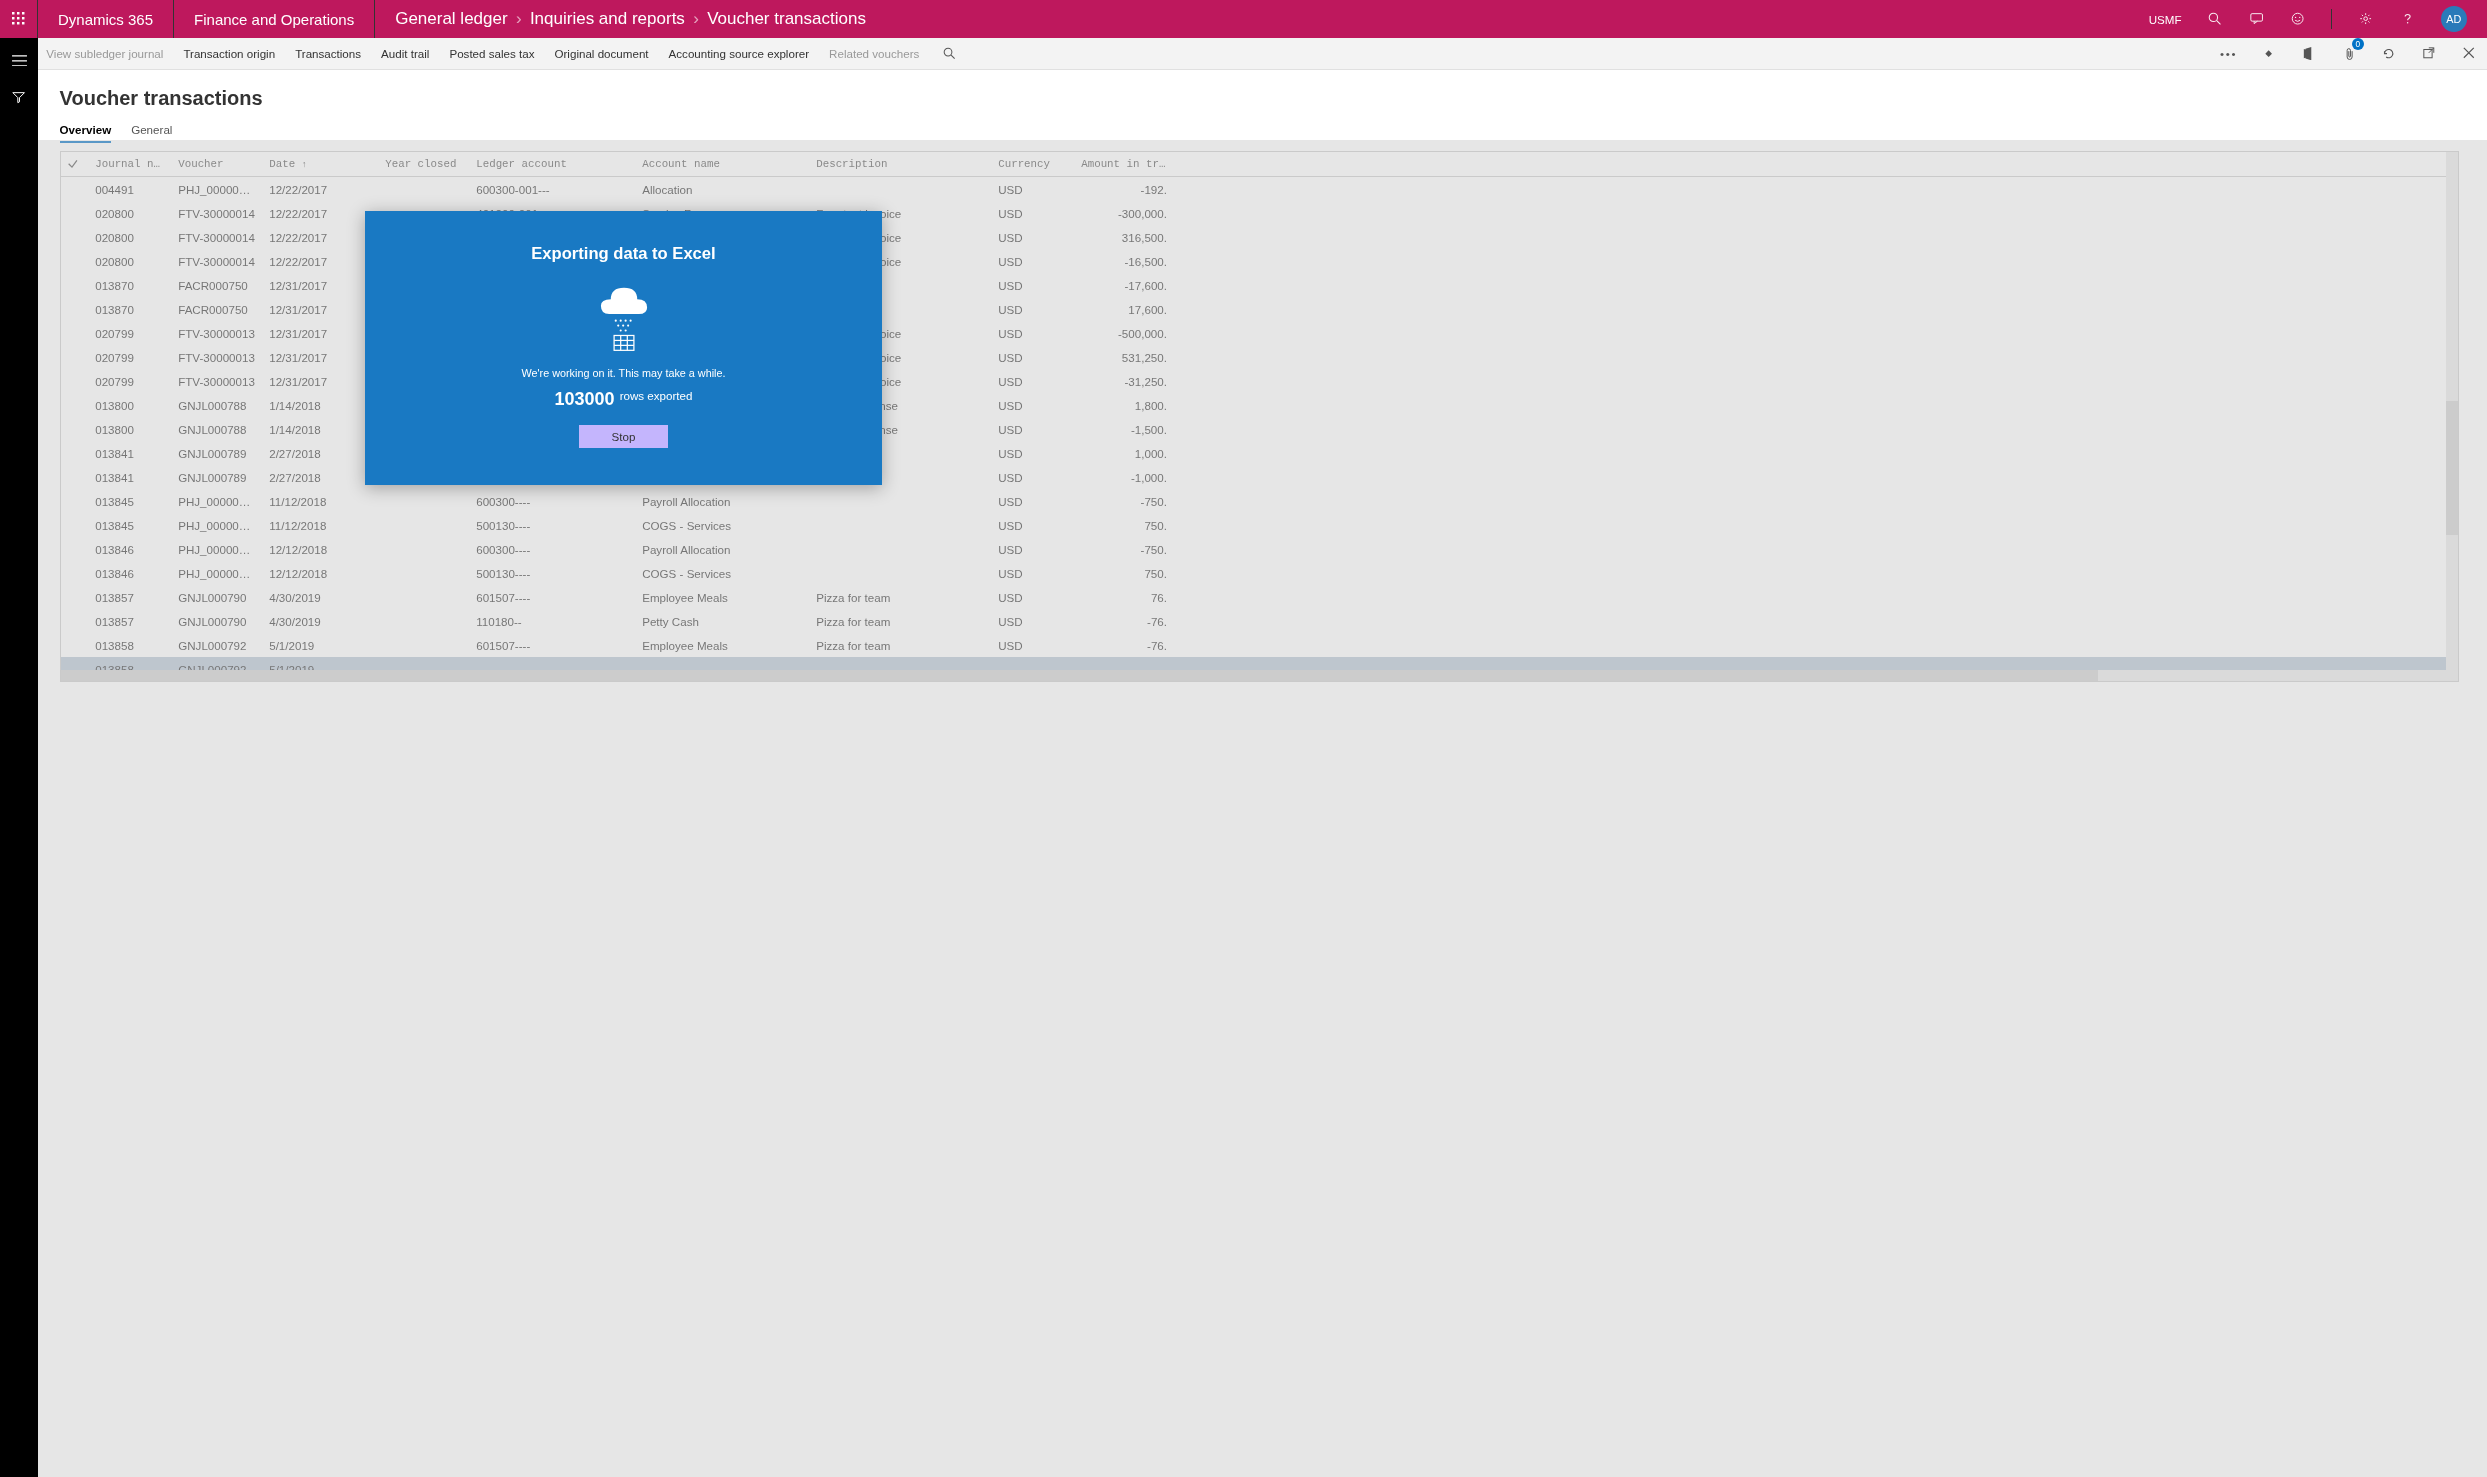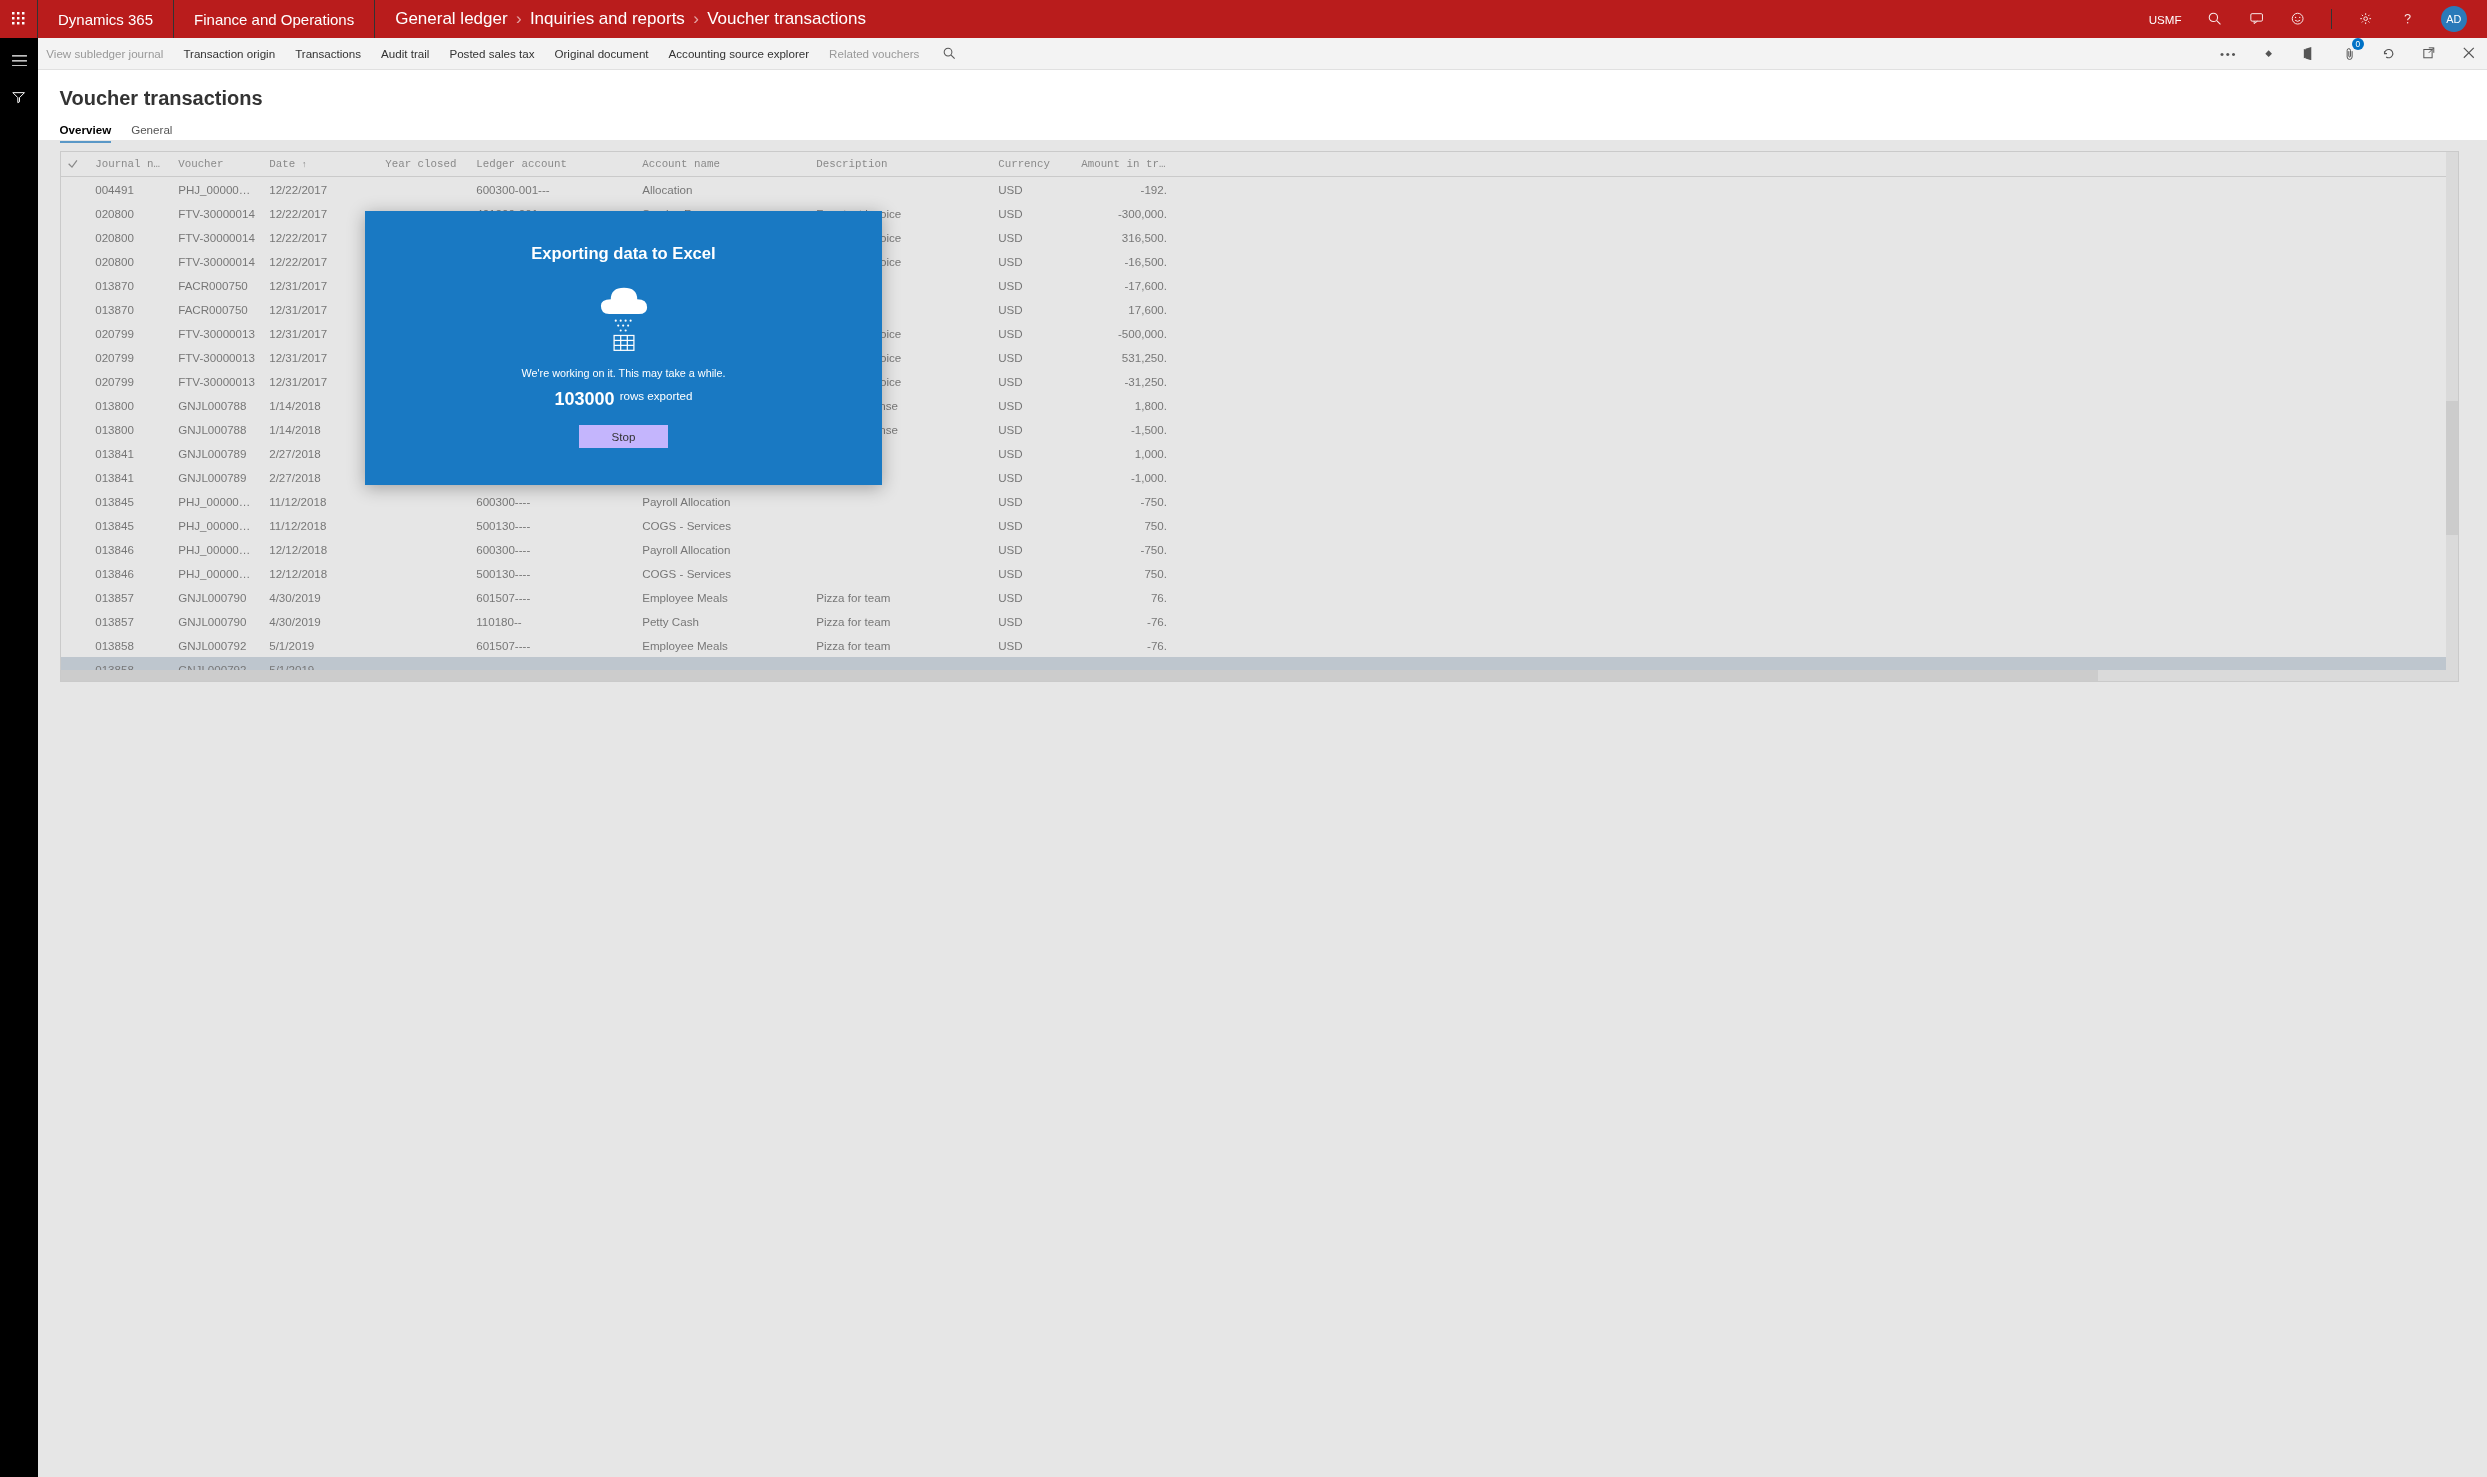--- a/index.html
+++ b/index.html
@@ -1,20 +1,20 @@
 <!DOCTYPE html>
 <html><head>
 <meta charset="utf-8">
 <style>
 * { box-sizing: border-box; margin: 0; padding: 0; }
 html, body { width: 100%; height: 100%; font-family: "Segoe UI", Arial, sans-serif; font-size: 11.6px; color: #333; background: #fff; overflow: hidden; }
 .container { width: 2487px; height: 1477px; transform-origin: top left; position: relative; }
 
 
-.topbar { background: #b91c1c; height: 38px; display: flex; align-items: center; color: #fff; }
+.topbar { background: #be185d; height: 38px; display: flex; align-items: center; color: #fff; }
 .topbar .waffle { width: 38px; height: 38px; display:flex; align-items:center; justify-content:center; border-right: 0.8px solid #333; }
 .topbar .brand { padding: 0 20px; font-size: 15px; border-right: 0.8px solid #333; height: 38px; display:flex; align-items:center; }
 .topbar .app-name { padding: 0 20px; font-size: 15px; border-right: 0.8px solid #333; height:50px; display:flex; align-items:center; }
 .breadcrumb { display:flex; align-items:center; padding: 0 20px; font-size: 17px; }
 .breadcrumb .sep { margin: 0 8.3px; opacity: .6; }
 .topbar .right { margin-left: auto; display:flex; align-items:center; gap: 25px; padding-right: 20px; }
 .topbar .icon { width: 16.6px; height: 16.6px; display:inline-flex; align-items:center; justify-content:center; opacity:.9; cursor:pointer; }
 .avatar { width: 26.5px; height: 26.5px; border-radius: 50%; background:#2a7ab9; display:flex;align-items:center;justify-content:center; font-size:10.8px; color:#fff; }
 
 

